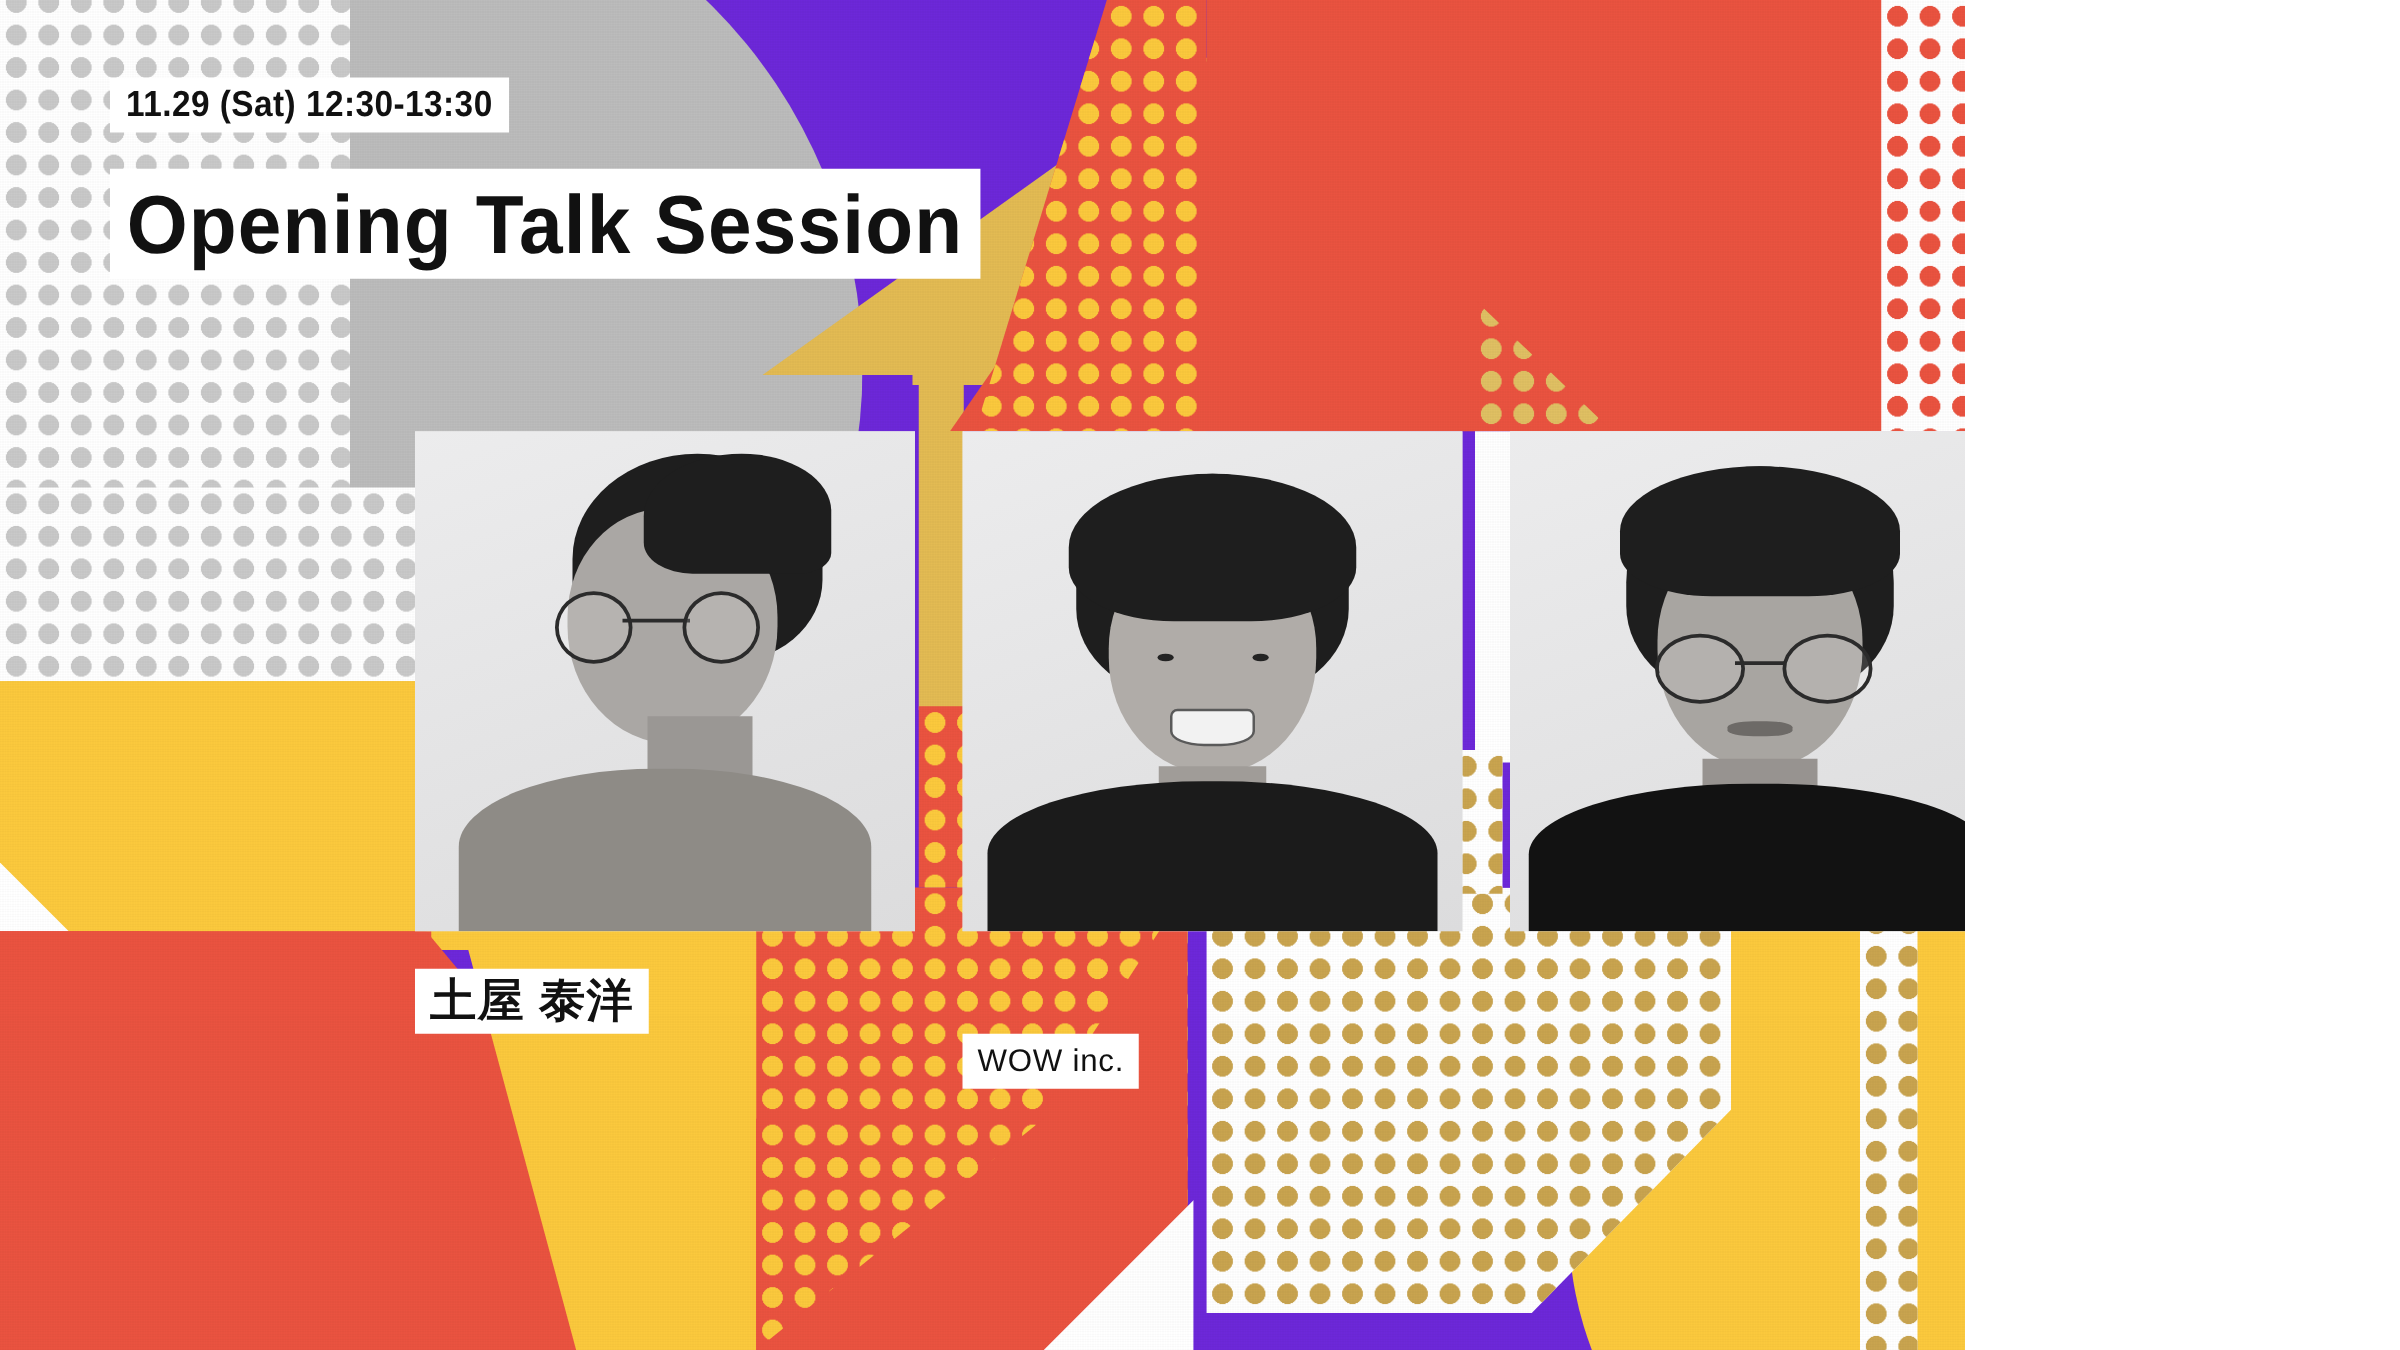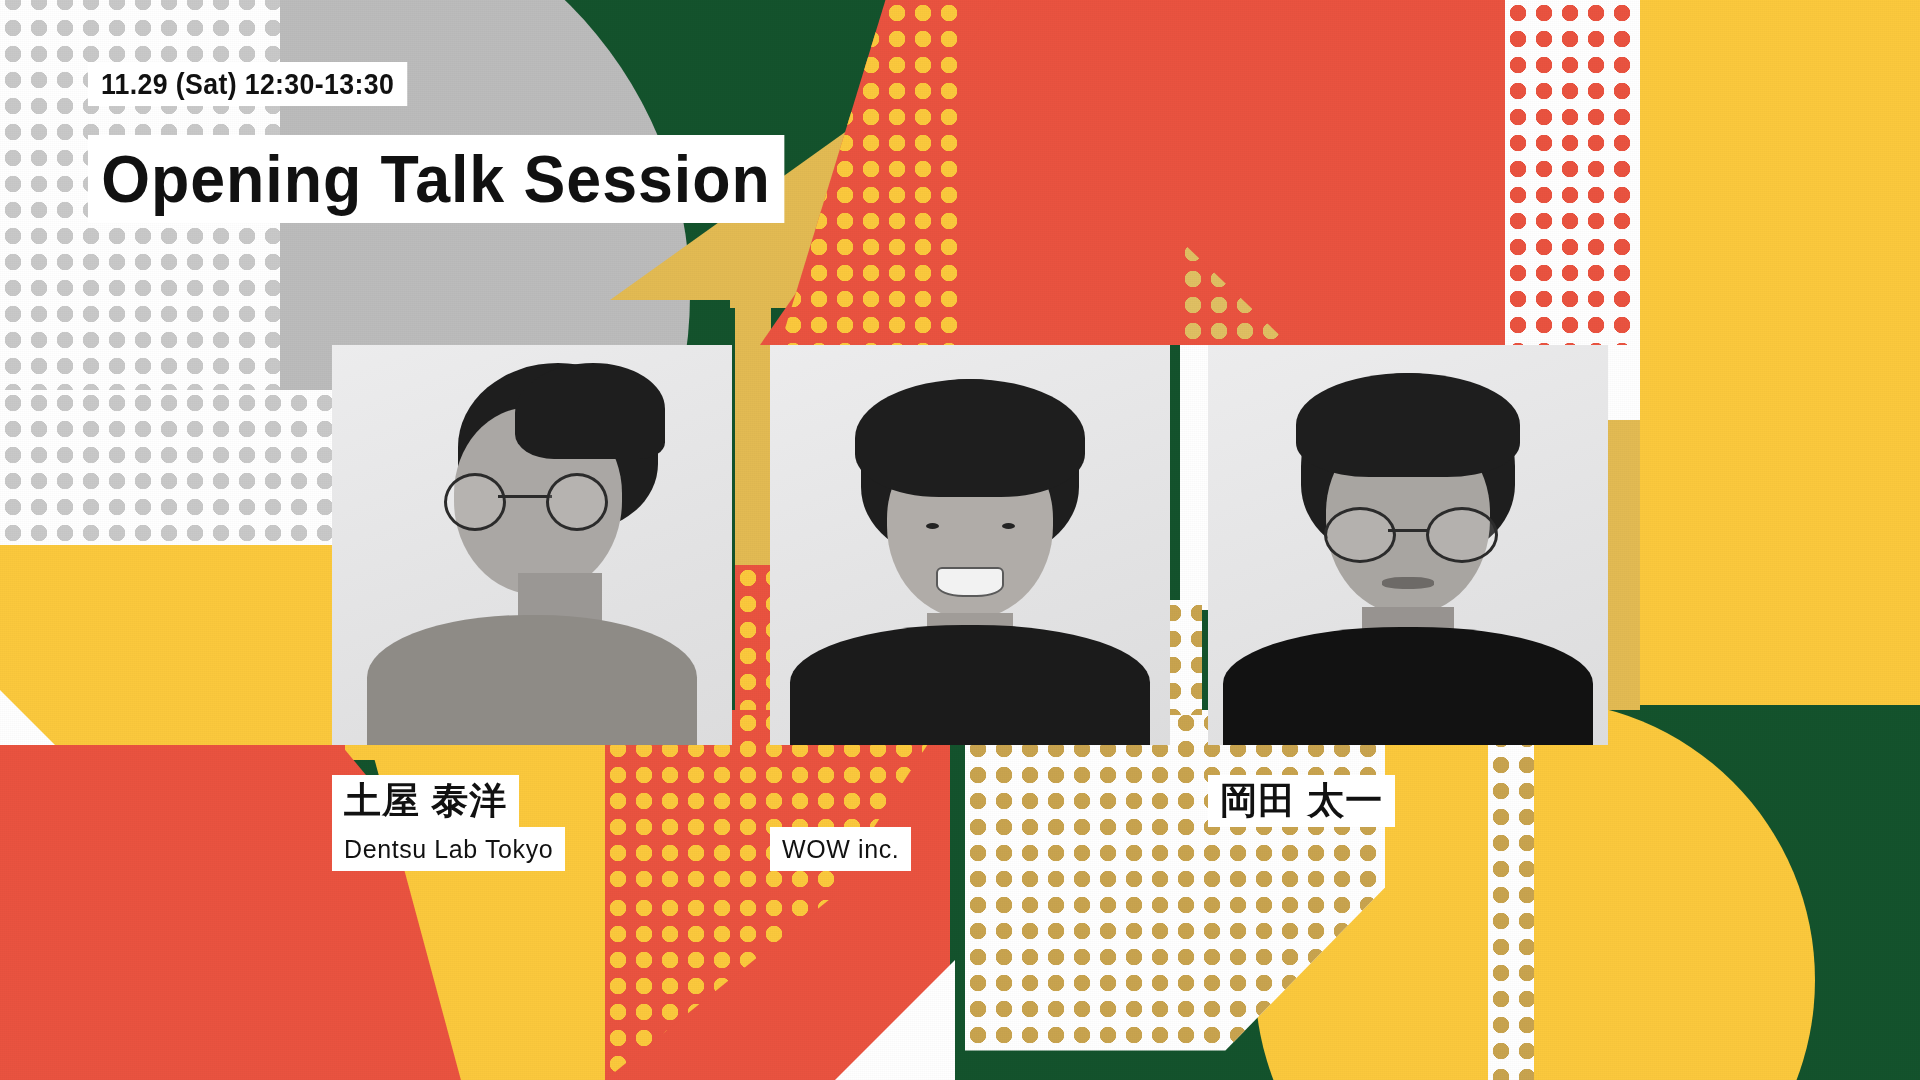--- a/index.html
+++ b/index.html
@@ -1,22 +1,22 @@
 <!DOCTYPE html>
 <html><head>
 <meta charset="utf-8">
 <style>
   html,body{margin:0;padding:0;background:#fff;}
   body{font-family:"Liberation Sans","DejaVu Sans",sans-serif;}
 
   #poster{
     position:relative;
-    width:1920px;height:1080px;
+    width:1572px;height:1080px;
     overflow:hidden;
-    background:#14532d;
+    background:#6d28d9;
   }
 
   
   .bg{position:absolute;inset:0;overflow:hidden;}
   .shape{position:absolute;}
 
   
   .red     {background:#ea5340;}
   .yellow  {background:#fbc93d;}
   .gold    {background:#e3bb53;}
@@ -229,20 +229,18 @@
       <div class="p-neck" style="top:262px;width:92px;height:56px;background:#979390;"></div>
       <div class="p-shoulder" style="width:370px;height:118px;background:#121212;"></div>
     </div>
   </div>
 
   <div class="label date-label">11.29 (Sat) 12:30-13:30</div>
 
   <div class="label title-label">Opening Talk Session</div>
 
   <div class="label spk-name" style="left:332px;top:775px;">土屋 泰洋</div>
-  <div class="label spk-org" style="left:332px;top:827px;">Dentsu Lab Tokyo</div>
 
   <div class="label spk-org" style="left:770px;top:827px;">WOW inc.</div>
 
-  <div class="label spk-name" style="left:1208px;top:775px;">岡田 太一</div>
 
 
 </div>
 
 </body></html>

